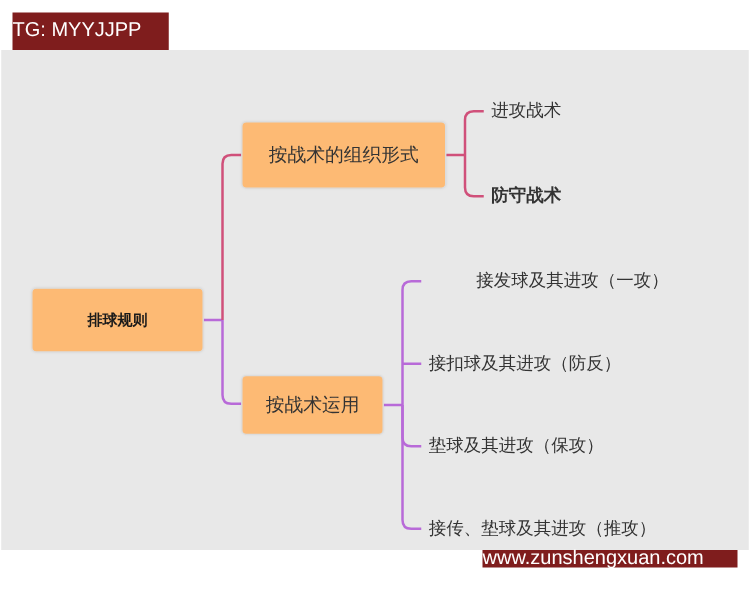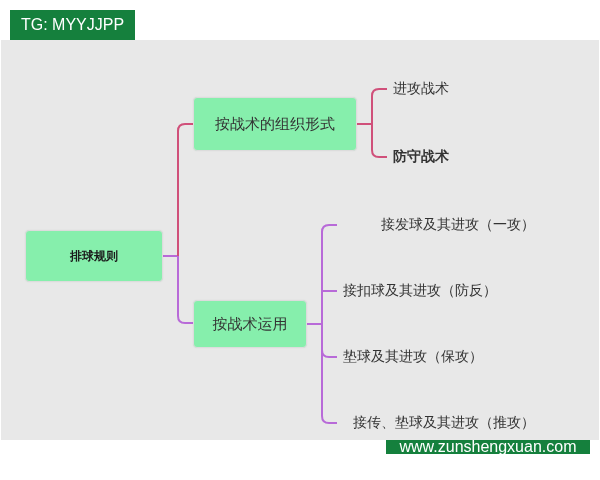--- a/index.html
+++ b/index.html
@@ -6,33 +6,33 @@
   body {
     width: 600px; height: 480px; position: relative; overflow: hidden;
     background: #ffffff;
     font-family: "DejaVu Sans", "Liberation Sans", sans-serif;
   }
   .panel {
     position: absolute; left: 1px; top: 40px; width: 598px; height: 400px;
     background: #e8e8e8;
   }
   .wm {
-    position: absolute; background: #15803d; color: #ffffff;
+    position: absolute; background: #7f1d1d; color: #ffffff;
     font-family: "Liberation Sans", sans-serif;
-    display: flex; align-items: center; justify-content: center;
+    display: flex; align-items: center; 
   }
   .wm-top { left: 10px; top: 10px; width: 125px; height: 30px; font-size: 16px; }
   .wm-bottom { left: 386px; top: 440px; width: 204px; height: 14px; font-size: 16px; }
   svg.lines { position: absolute; left: 0; top: 0; width: 600px; height: 480px; }
   .node {
     position: absolute; display: flex; align-items: center; justify-content: center;
     box-sizing: border-box; color: #333333; white-space: nowrap;
   }
   .node.box {
-    background: #86efac; border: 1px solid #dcdcdc; border-radius: 4px;
+    background: #fdba74; border: 1px solid #dcdcdc; border-radius: 4px;
     box-shadow: 0 0 2px rgba(0,0,0,0.05);
   }
   .root { left: 25px; top: 230px; width: 138px; height: 52px; font-size: 12px; font-weight: bold; color: #1a1a1a; }
   .l1a { left: 193px; top: 97px; width: 164px; height: 54px; font-size: 15px; }
   .l1b { left: 193px; top: 300px; width: 114px; height: 48px; font-size: 15px; }
   .leaf { font-size: 14px; justify-content: flex-end; height: 20px; }
 </style>
 </head>
 <body>
 
@@ -78,21 +78,21 @@
 
 <div class="node leaf" style="left:343px; top:215px;margin-left:38px;">
   <span>接发球及其进攻（一攻）</span>
 </div>
 <div class="node leaf" style="left:343px; top:281px;">
   <span>接扣球及其进攻（防反）</span>
 </div>
 <div class="node leaf" style="left:343px; top:347px;">
   <span>垫球及其进攻（保攻）</span>
 </div>
-<div class="node leaf" style="left:343px; top:413px;margin-left:10px;">
+<div class="node leaf" style="left:343px; top:413px;">
   <span>接传、垫球及其进攻（推攻）</span>
 </div>
 
 <div class="wm wm-top">
   <span>TG: MYYJJPP</span>
 </div>
 <div class="wm wm-bottom">
   <span>www.zunshengxuan.com</span>
 </div>
 

